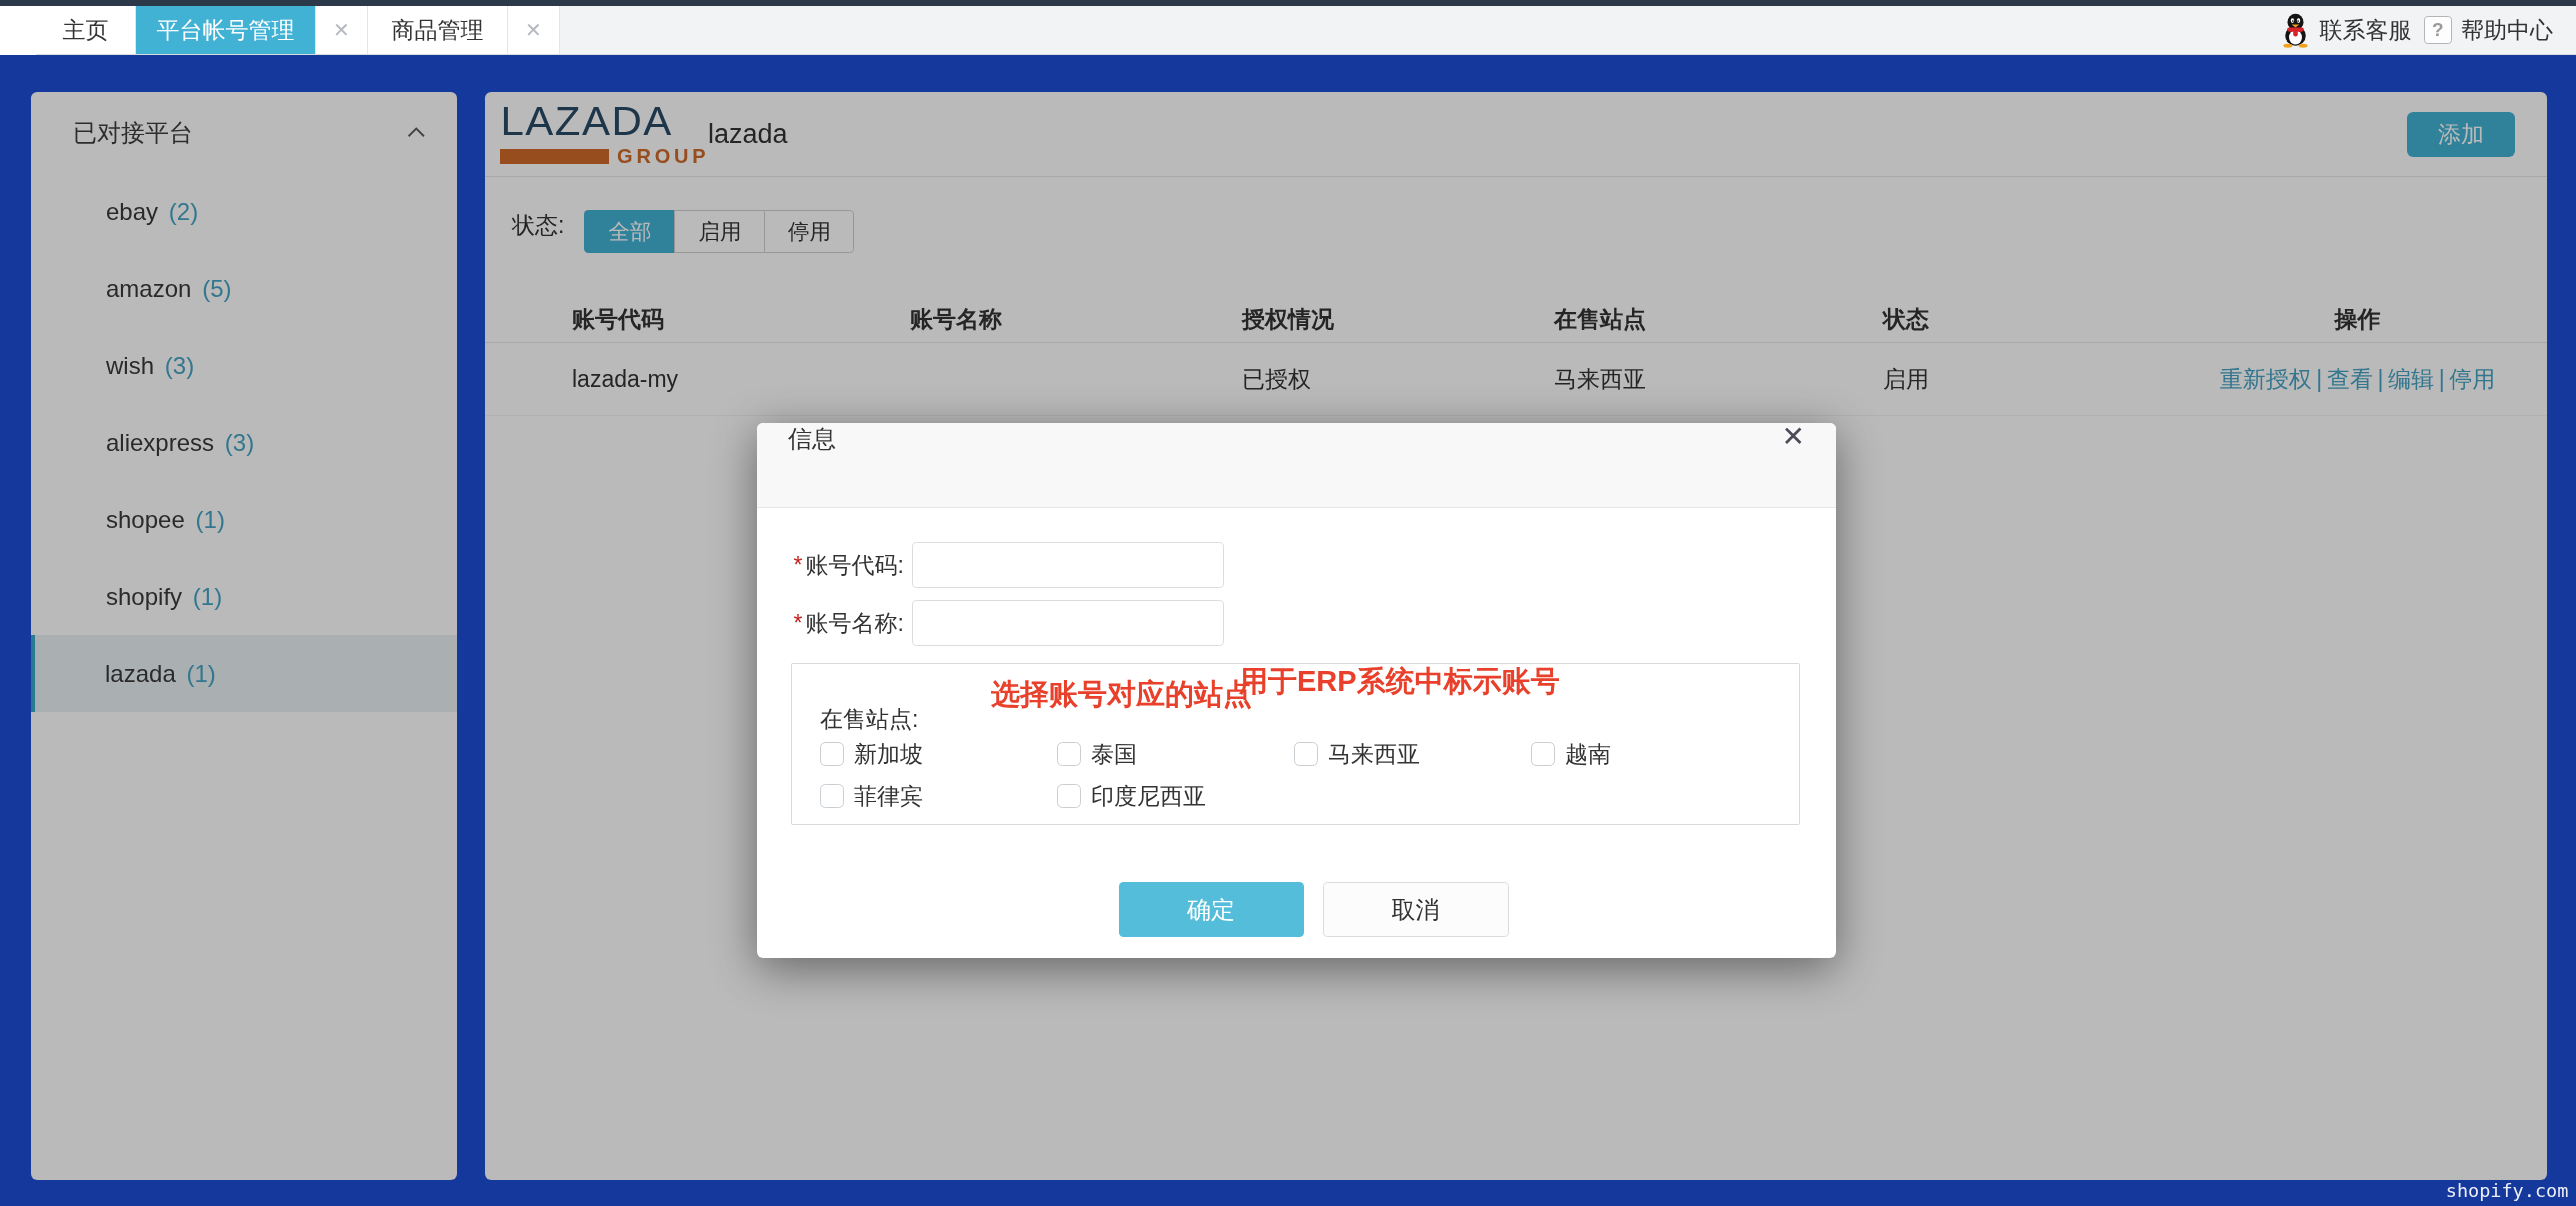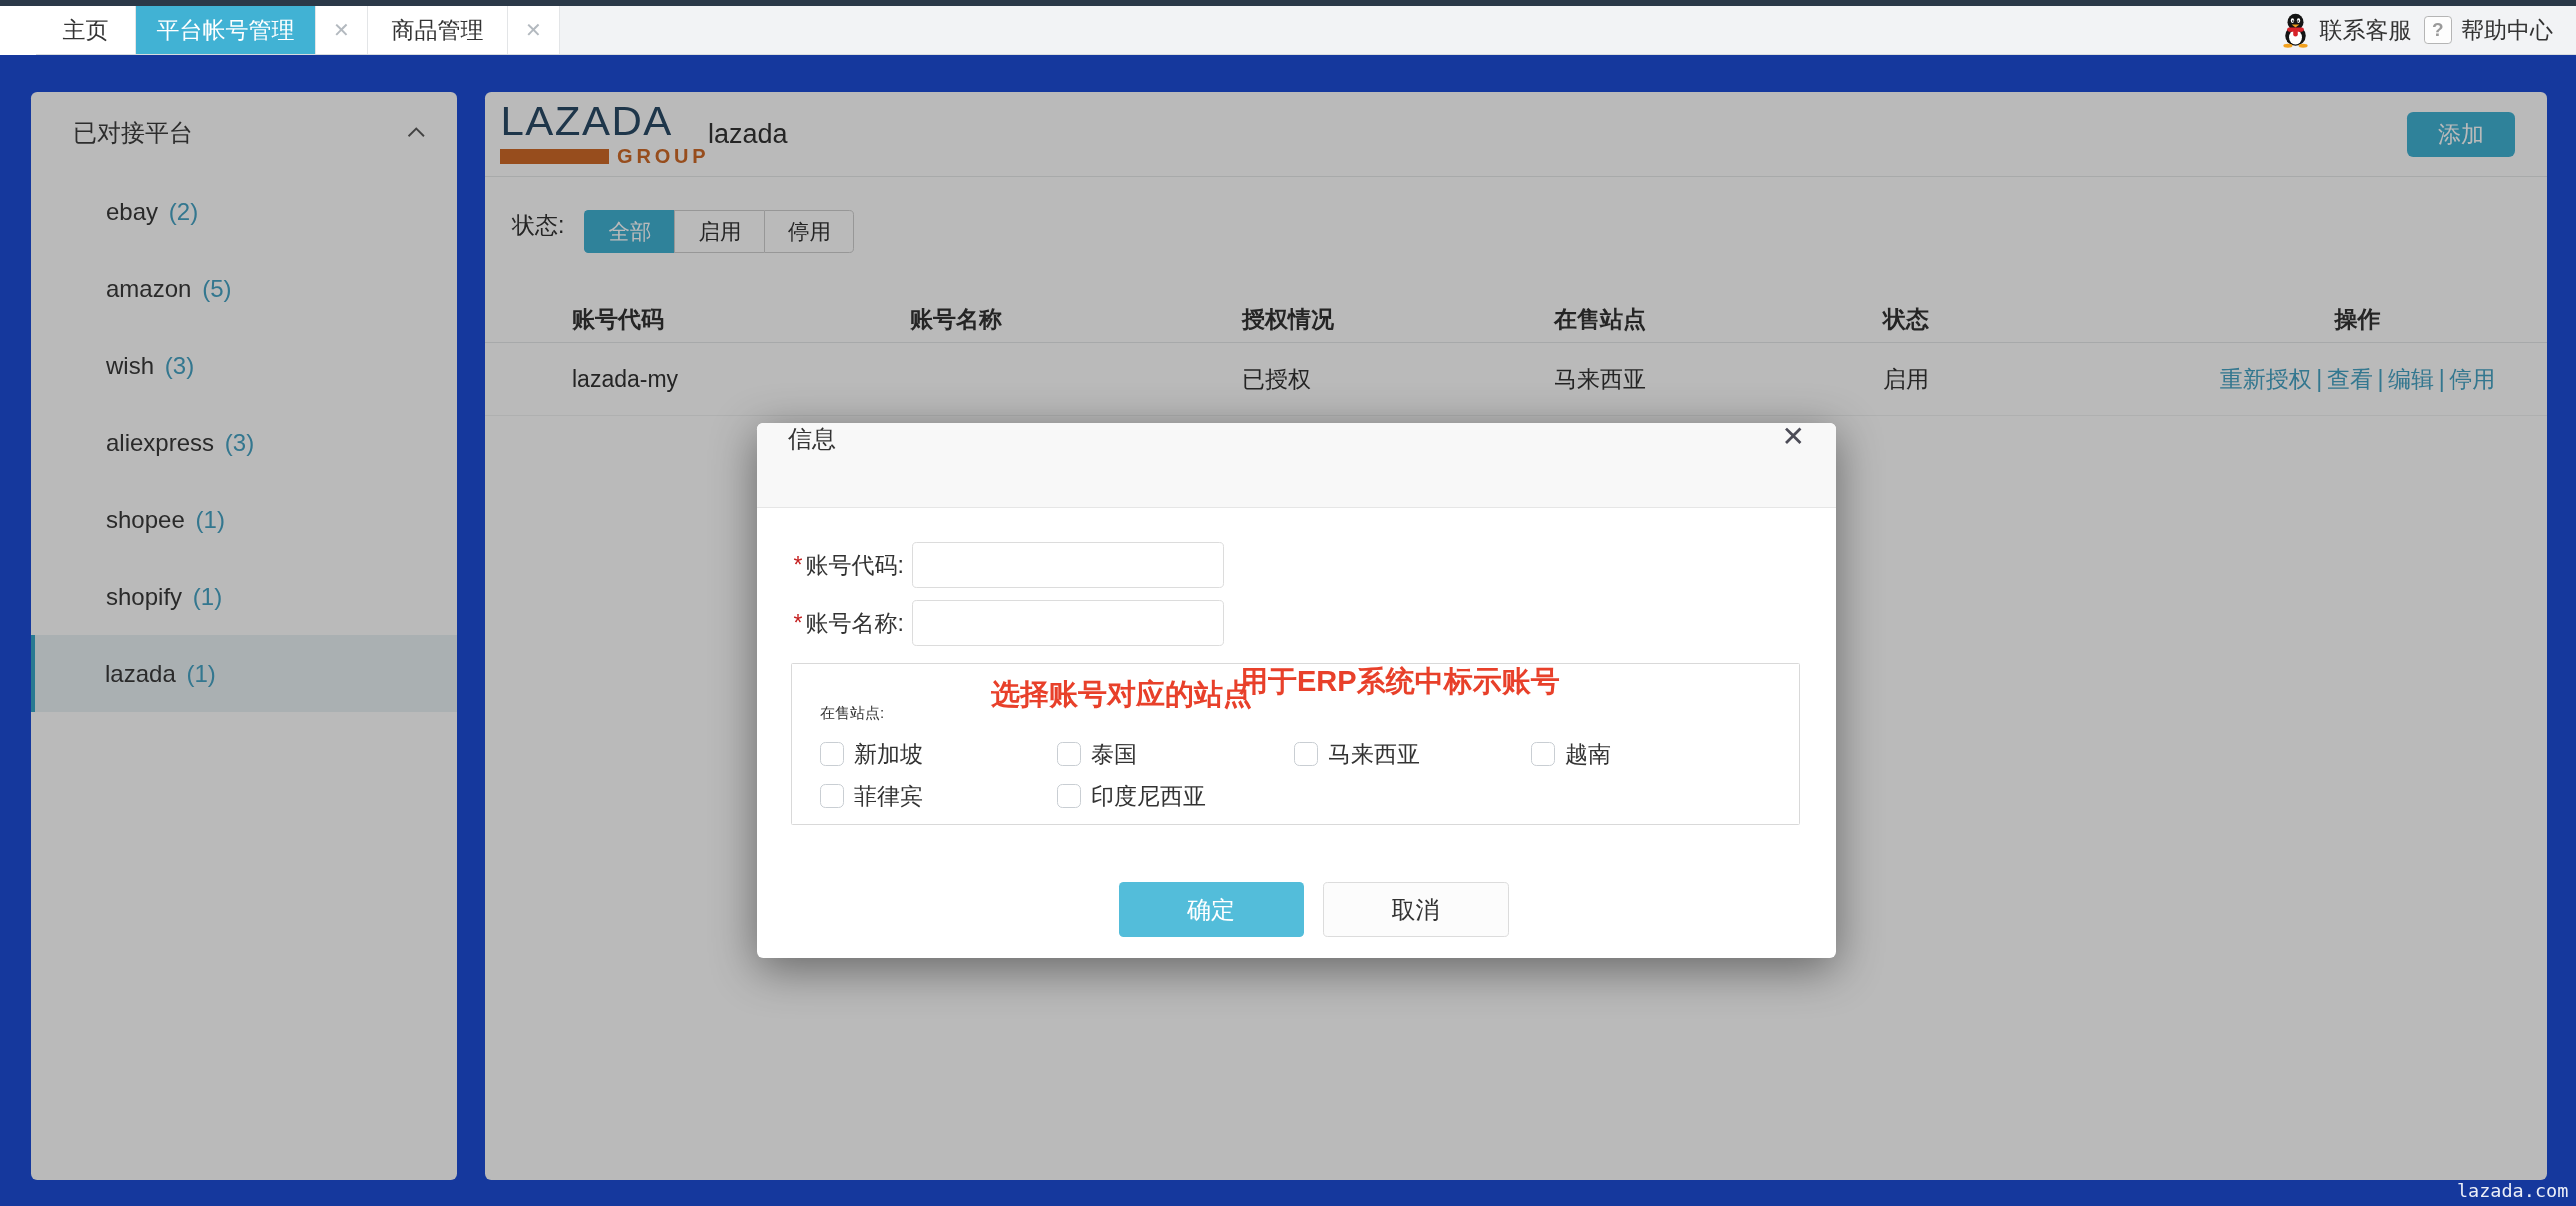--- a/index.html
+++ b/index.html
@@ -65,21 +65,21 @@
   .modal-close { margin-left:auto; font-size:28px; color:#4c4c57; cursor:pointer; line-height:1; }
   .modal-body { position:relative; padding:34px 0 0 34px; }
   .field-row { display:flex; align-items:center; margin-bottom:12.3px; }
   .field-label { width:113px; text-align:right; font-size:23px; color:#333; }
   .req { color:#c41e1e; margin-right:3.1px; font-size:23px; }
   .field-input { width:312px; height:46px; margin-left:7.7px; border:0.8px solid #dcdcdc; border-radius:4.6px; font-size:23px; padding:0 12.3px; color:#333; outline:none; }
   .hint-red { position:absolute; left:482px; top:154px; font-size:29px; font-weight:bold; color:#e8402a; white-space:nowrap; }
 
   .sites-box { position:relative; margin-top:17px; width:1009px; height:162px; border:0.8px solid #d9d9d9; border-radius:1.5px; }
   .sites-hint { position:absolute; left:199px; top:10.8px; font-size:29px; font-weight:bold; color:#e8402a; white-space:nowrap; }
-  .sites-label { position:absolute; left:28px; top:40px; font-size:15px; color:#333; }
+  .sites-label { position:absolute; left:28px; top:40px; font-size:23px; color:#333; }
   .cb-grid { position:absolute; left:28px; top:74px; display:grid; grid-template-columns:repeat(4,237px); row-gap:10px; }
   .cb-item { display:flex; align-items:center; gap:10px; font-size:23px; color:#333; height:32px; }
   .cb-box { width:24px; height:24px; border:0.8px solid #c9ced3; border-radius:5.4px; background:#fff; cursor:pointer; flex:0 0 24px; }
 
   .modal-footer { display:flex; justify-content:center; gap:19px; margin-top:57px; }
   .btn-confirm { width:185px; height:55px; background:#53bdda; color:#fff; border:none; border-radius:4.6px; font-size:24px; cursor:pointer; }
   .btn-cancel { width:186px; height:55px; background:#fcfcfc; color:#333; border:0.8px solid #dcdcdc; border-radius:4.6px; font-size:24px; cursor:pointer;text-align:center; }
 </style>
 </head>
 <body>
@@ -206,21 +206,21 @@
         <div class="c3">已授权</div>
         <div class="c4">马来西亚</div>
         <div class="c5">启用</div>
         <div class="c6">
           <a href="#">重新授权</a><span class="act-sep">|</span><a href="#">查看</a><span class="act-sep">|</span><a href="#">编辑</a><span class="act-sep">|</span><a href="#">停用</a>
         </div>
       </div>
     </div>
 
     <div class="dim-overlay"></div>
-    <div class="watermark">lazada.com</div>
+    <div class="watermark">shopify.com</div>
 
     <div class="modal">
       <div class="modal-head">
         <span class="modal-title">信息</span>
         <span class="modal-close">✕</span>
       </div>
       <div class="modal-body">
         <div class="field-row">
           <span class="field-label"><span class="req">*</span><span>账号代码:</span></span>
           <input class="field-input" type="text" style="">

